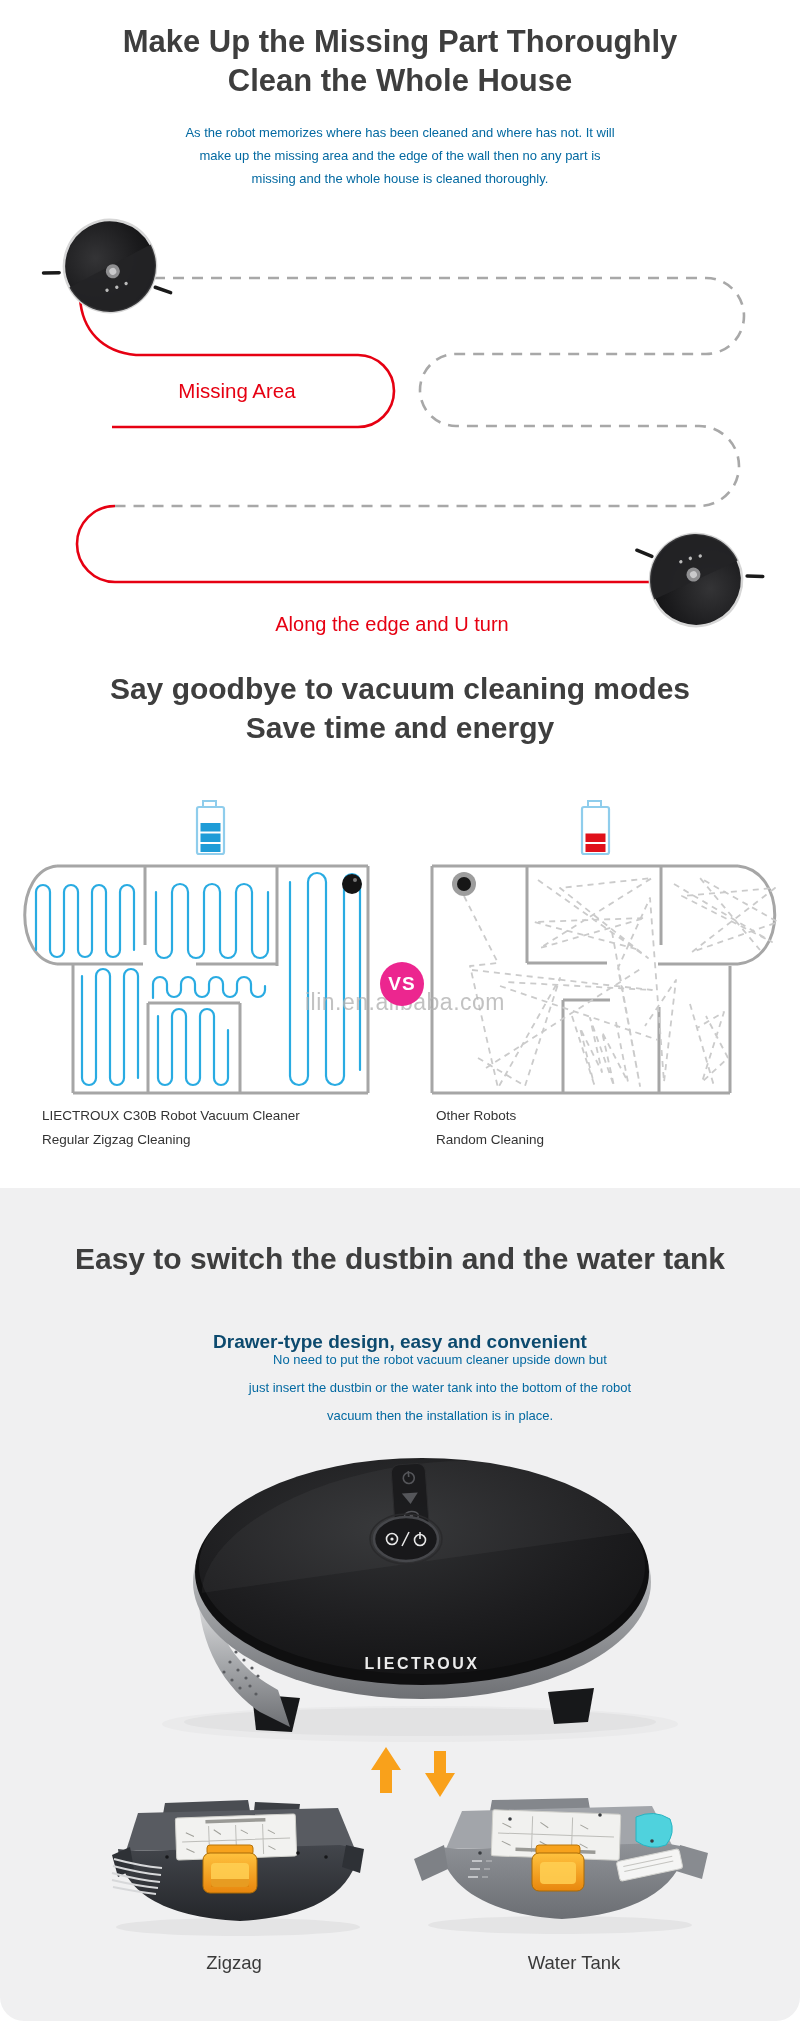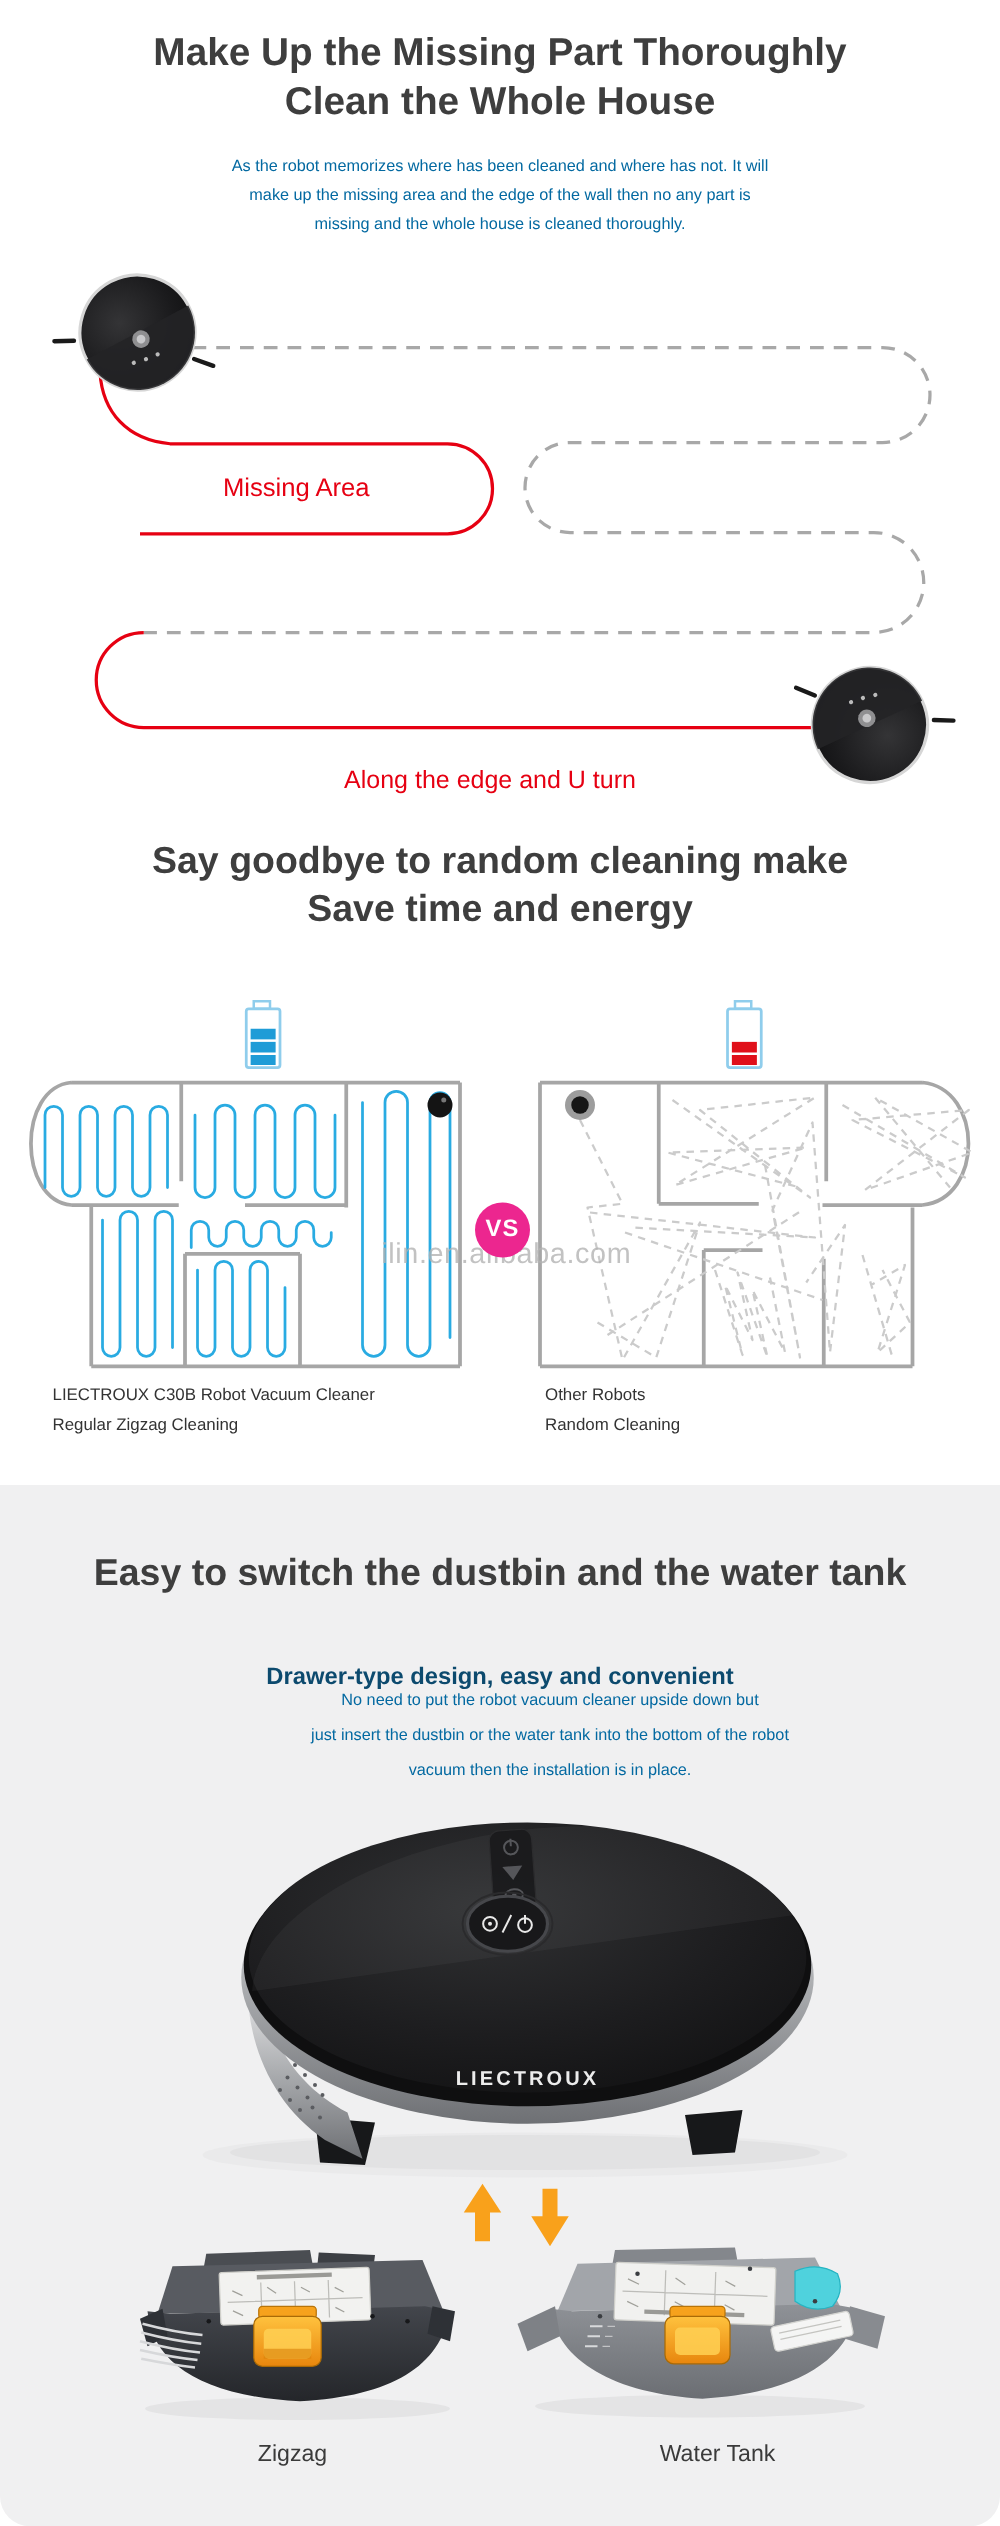--- a/index.html
+++ b/index.html
@@ -71,21 +71,21 @@
     <path d="M 154 78 H 706 A 38 38 0 0 1 706 154 H 456 A 36 36 0 0 0 456 226 H 699 A 40 40 0 0 1 699 306 H 115" fill="none" stroke-width="2.6" stroke-dasharray="11 8" stroke="#a8a8a8"></path>
     <path d="M 80 98 C 82 130 102 152 136 155 L 358 155 A 36 36 0 0 1 358 227 L 112 227" fill="none" stroke-width="2.6" stroke="#e60012"></path>
     <path d="M 115 306 A 38 38 0 0 0 115 382 L 650 382" fill="none" stroke-width="2.6" stroke="#e60012"></path>
     <use href="#robot-top" transform="translate(110,66) rotate(-28)"></use>
     <use href="#robot-top" transform="translate(696,380) rotate(155)"></use>
   </svg>
   <div class="abs red-label lbl-missing">Missing Area</div>
   <div class="abs red-label lbl-edge">Along the edge and U turn</div>
 
   <div class="abs center h2">
-    <div>Say goodbye to random cleaning make</div>
+    <div>Say goodbye to vacuum cleaning modes</div>
     <div>Save time and energy</div>
   </div>
 
   <svg class="abs" style="top:800px;left:0;" width="800" height="300" viewBox="0 0 800 300">
     <defs>
       <linearGradient id="pinkFade" x1="0" y1="0" x2="0" y2="1">
         <stop offset="0%" stop-color="#ec268f" stop-opacity="0"></stop>
         <stop offset="100%" stop-color="#ec268f"></stop>
       </linearGradient>
     </defs>

